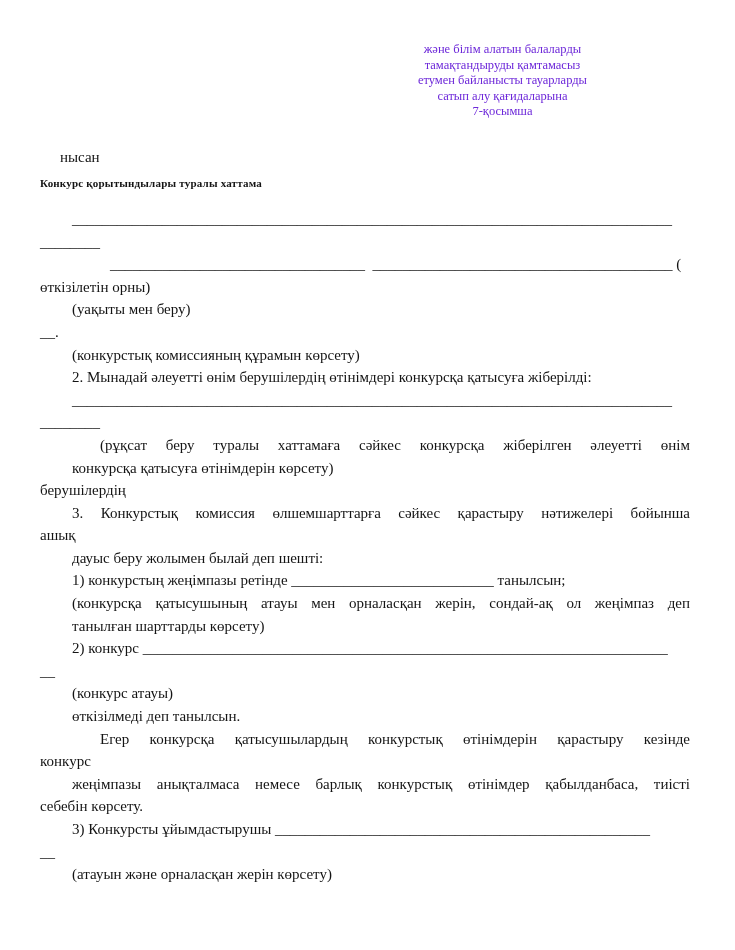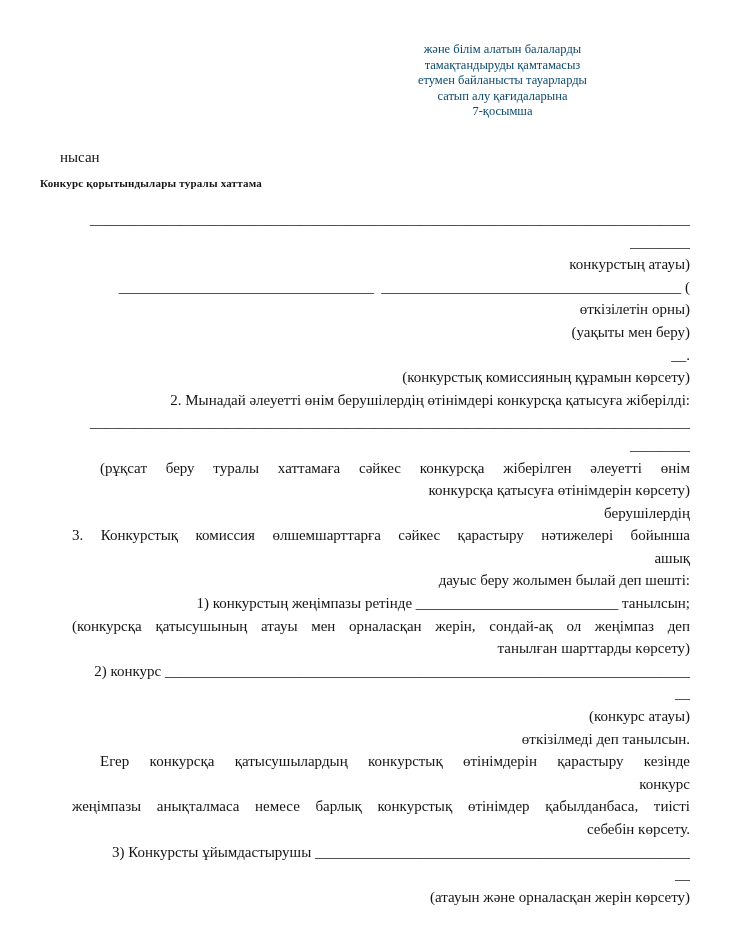--- a/index.html
+++ b/index.html
@@ -21,21 +21,21 @@
   
   .appendix-wrap {
     display: flex;
     justify-content: flex-end;
     padding-right: 148px;
   }
   .appendix {
     text-align: center;
     font-size: 12.5px;
     line-height: 15.6px;
-    color: #0c4a6e;
+    color: #6d28d9;
   }
   
   .form-label {
     margin-top: 26px;
     padding-left: 60px;
     font-size: 15px;
     line-height: 22px;
   }
   
   .doc-title {
@@ -50,21 +50,20 @@
   .doc-body {
     margin-top: 12px;
     padding-left: 40px;
     padding-right: 45px;
     font-size: 15px;
     line-height: 22.6px;
   }
   .ln {
     white-space: pre-wrap;
     min-height: 22.6px;
-    text-align: right;
   }
   .i1 { padding-left: 32px; }   
   .i2 { padding-left: 60px; }   
   .i3 { padding-left: 70px; }   
   .just {
     white-space: normal;
     text-align: justify;
     text-align-last: justify;
   }
 </style>
@@ -83,21 +82,20 @@
     </div>
   </div>
 
   <div class="form-label">нысан</div>
 
   <h1 class="doc-title">Конкурс қорытындылары туралы хаттама</h1>
 
   <div class="doc-body">
     <div class="ln i1">________________________________________________________________________________</div>
     <div class="ln">________</div>
-    <div class="ln i1">конкурстың атауы)</div>
     <div class="ln i3">__________________________________  ________________________________________ (</div>
     <div class="ln">өткізілетін орны)</div>
     <div class="ln i1">(уақыты мен беру)</div>
     <div class="ln">__.</div>
     <div class="ln i1">(конкурстық комиссияның құрамын көрсету)</div>
     <div class="ln i1">2. Мынадай әлеуетті өнім берушілердің өтінімдері конкурсқа қатысуға жіберілді:</div>
     <div class="ln i1">________________________________________________________________________________</div>
     <div class="ln">________</div>
     <div class="ln i2 just">(рұқсат беру туралы хаттамаға сәйкес конкурсқа жіберілген әлеуетті өнім</div>
     <div class="ln i1">конкурсқа қатысуға өтінімдерін көрсету)</div>

